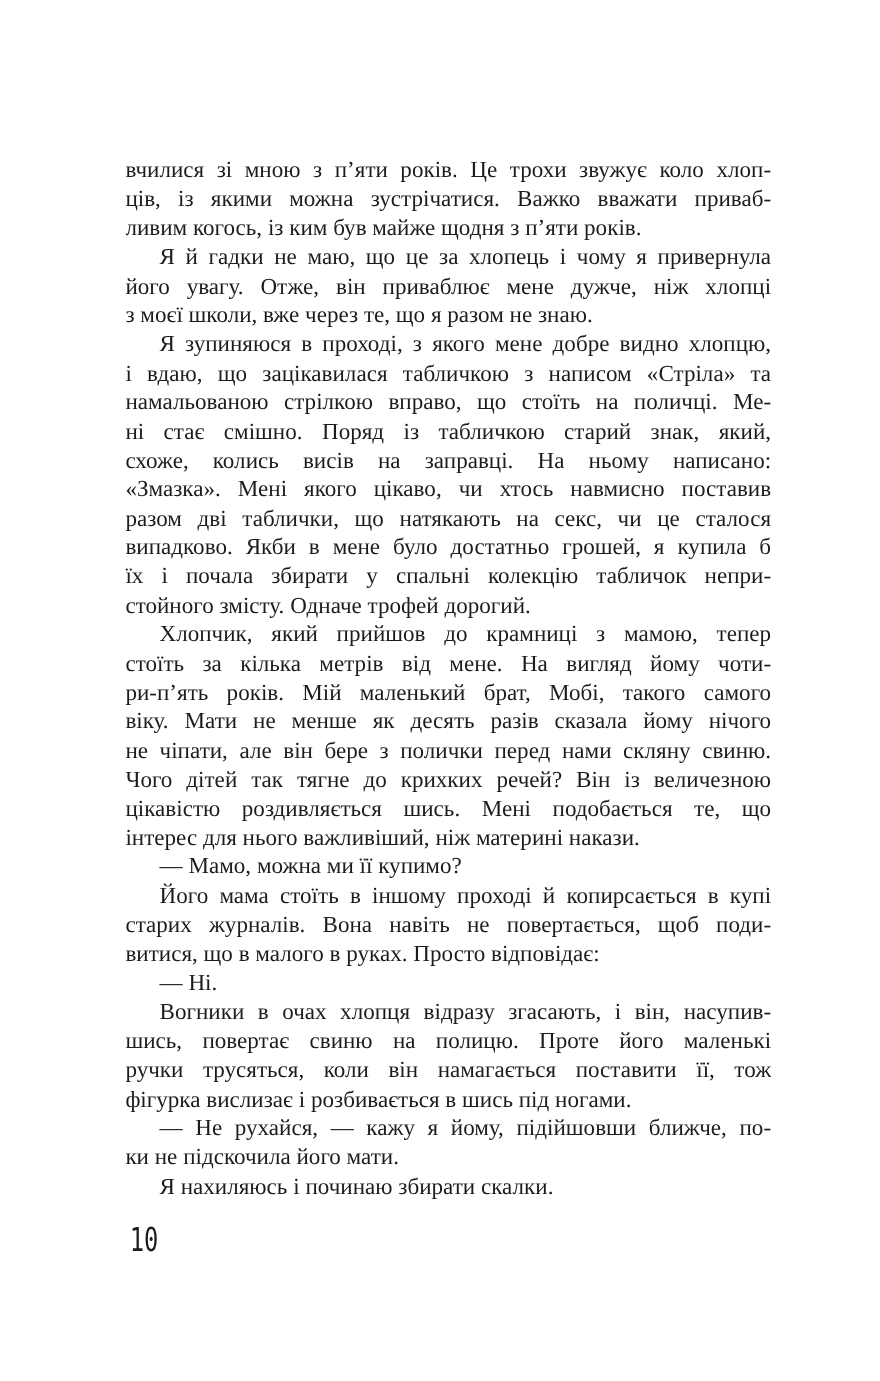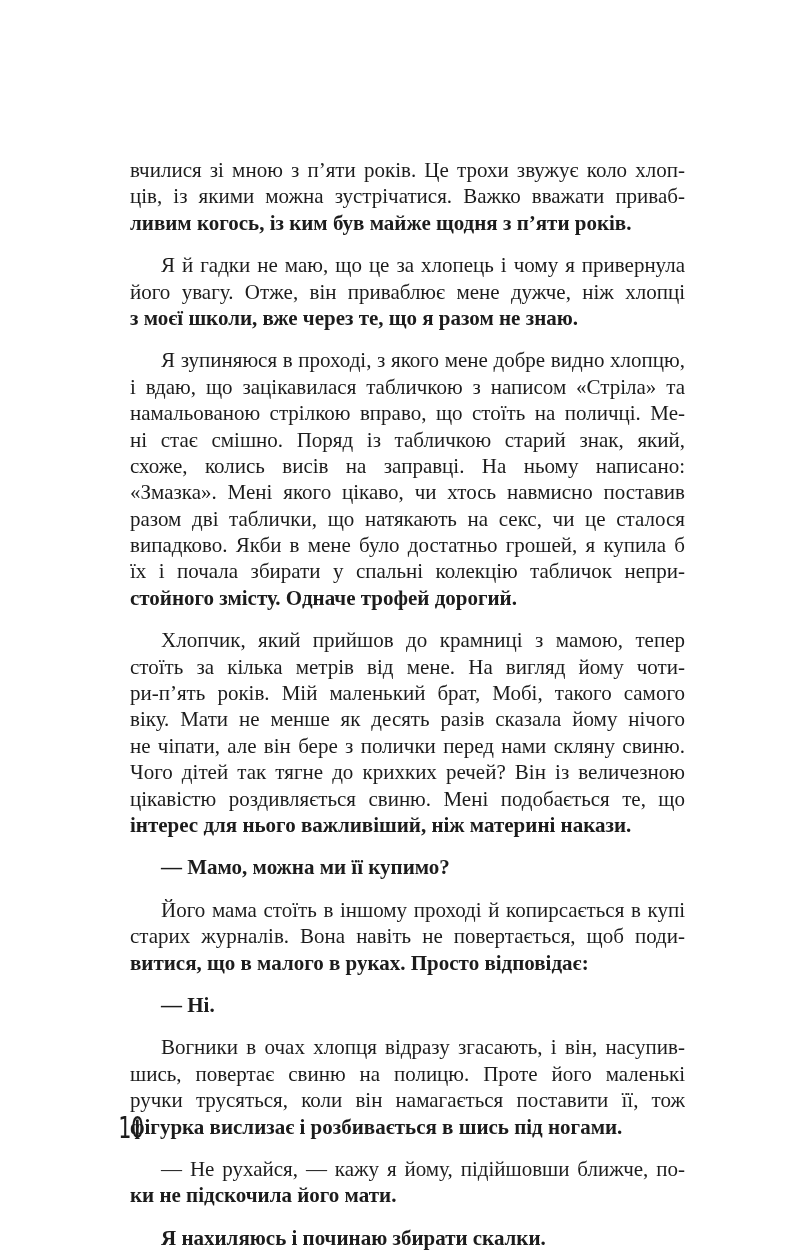--- a/index.html
+++ b/index.html
@@ -16,32 +16,31 @@
     font-family: "Liberation Serif", serif;
   }
   .text-block {
     position: absolute;
     left: 114px;
     top: 141px;
     width: 587px;
     color: #1c1c1c;
     font-size: 21px;
   }
-  .para { margin: 16px; padding: 0; }
+  .para { margin: 0; padding: 0; }
   .line {
     height: 26.4px;
     line-height: 26.4px;
     text-align: justify;
     text-align-last: justify;
     overflow: hidden;
     white-space: normal;
   }
   .line.last {
     text-align-last: left;
-    font-weight: bold;
   }
   .para.indent .line.first {
     text-indent: 31px;
   }
   .page-number {
     position: absolute;
     left: 118px;
     top: 1112px;
     color: #1c1c1c;
     font-family: "DejaVu Sans Mono", monospace;
@@ -78,21 +77,21 @@
         <div class="line">їх і почала збирати у спальні колекцію табличок непри-</div>
         <div class="line last">стойного змісту. Одначе трофей дорогий.</div>
       </div>
       <div class="para indent">
         <div class="line first">Хлопчик, який прийшов до крамниці з мамою, тепер</div>
         <div class="line">стоїть за кілька метрів від мене. На вигляд йому чоти-</div>
         <div class="line">ри-п’ять років. Мій маленький брат, Мобі, такого самого</div>
         <div class="line">віку. Мати не менше як десять разів сказала йому нічого</div>
         <div class="line">не чіпати, але він бере з полички перед нами скляну свиню.</div>
         <div class="line">Чого дітей так тягне до крихких речей? Він із величезною</div>
-        <div class="line">цікавістю роздивляється свиню. Мені подобається те, що</div>
+        <div class="line">цікавістю роздивляється шись. Мені подобається те, що</div>
         <div class="line last">інтерес для нього важливіший, ніж материні накази.</div>
       </div>
       <div class="para indent">
         <div class="line first last">— Мамо, можна ми її купимо?</div>
       </div>
       <div class="para indent">
         <div class="line first">Його мама стоїть в іншому проході й копирсається в купі</div>
         <div class="line">старих журналів. Вона навіть не повертається, щоб поди-</div>
         <div class="line last">витися, що в малого в руках. Просто відповідає:</div>
       </div>

